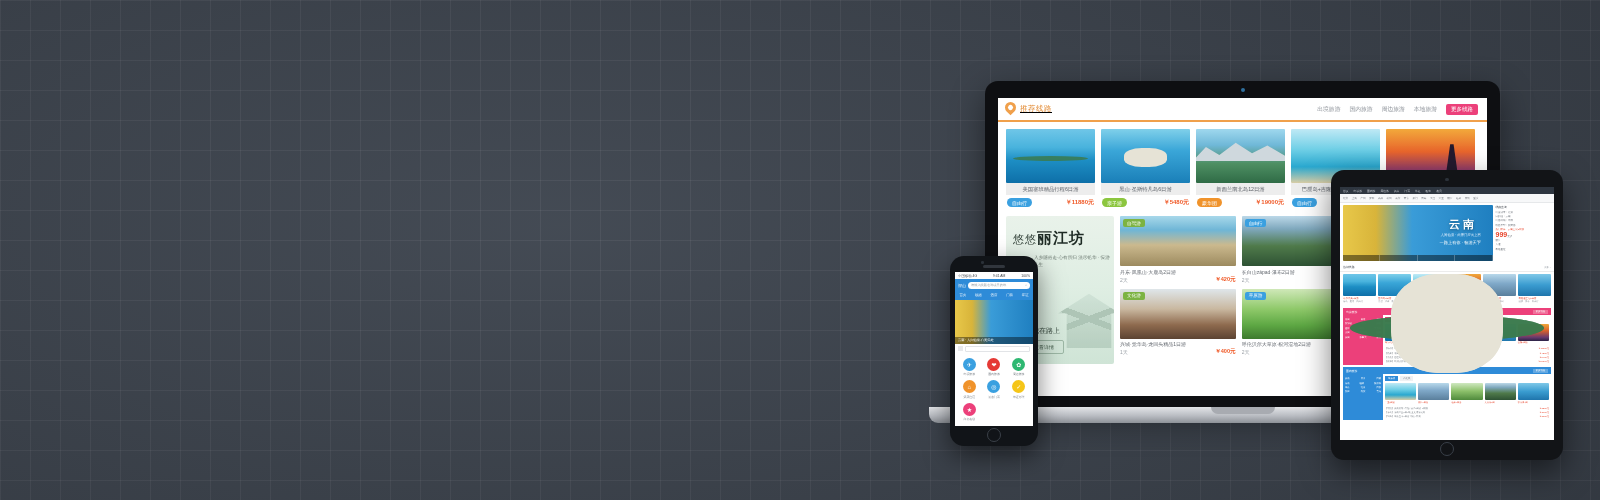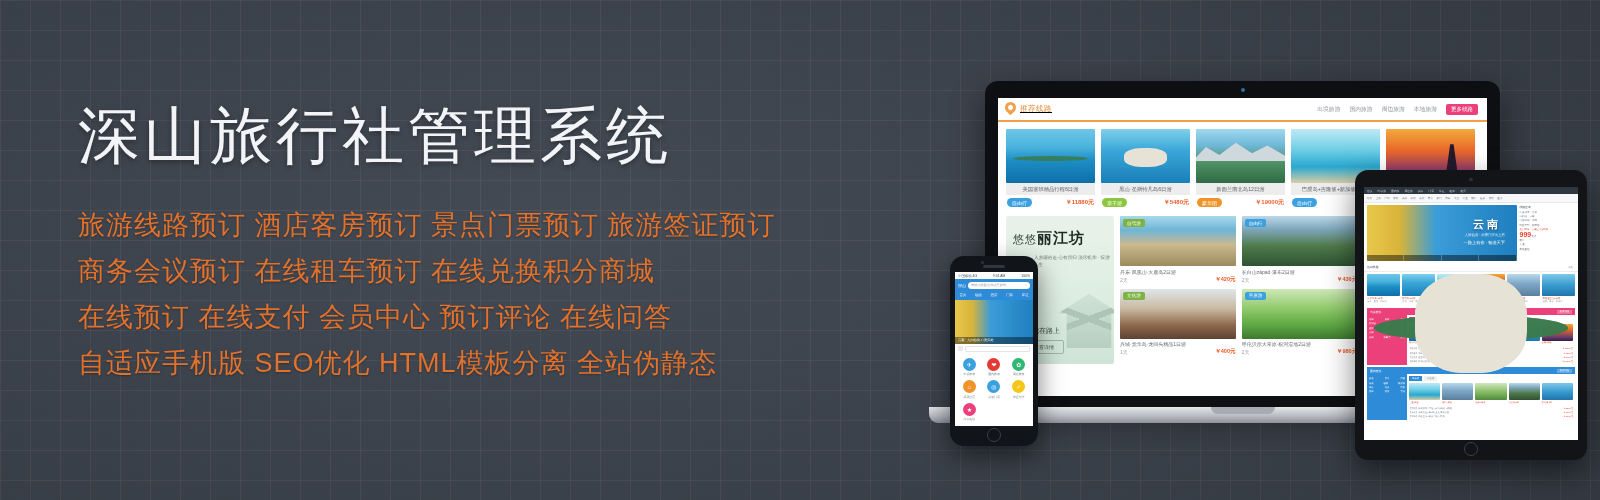--- a/index.html
+++ b/index.html
@@ -216,21 +216,21 @@
   .ph-ic .circ {
     width: 13px; height: 13px; border-radius: 50%;
     display: flex; align-items: center; justify-content: center;
     color: #fff; font-size: 6px;
   }
   .ph-ic span { font-size: 2.9px; color: #767c83; }
   .ph-more { text-align: center; font-size: 3.2px; color: #8a9099; padding: 2px 0 0 0; }
 
   
   #tablet {
-    position: absolute; left: 455px; top: 110px; width: 232px; height: 290px;
+    position: absolute; left: 431px; top: 110px; width: 232px; height: 290px;
     background: #121417; border-radius: 13px;
     box-shadow: 0 12px 30px rgba(0,0,0,.5);
     padding: 17px 9px 20px 9px;
     z-index: 6;
   }
   #tablet-cam { position: absolute; left: 50%; top: 7.5px; margin-left: -2px; width: 3.6px; height: 3.6px; border-radius: 50%; background: #2c323a; }
   #tablet-home { position: absolute; left: 50%; bottom: 4px; margin-left: -7px; width: 14px; height: 14px; border-radius: 50%; border: 1px solid #394049; }
   #tablet-screen { width: 100%; height: 100%; background: #fff; overflow: hidden; font-size: 3px; }
   .tb-top { background: #2e3640; display: flex; gap: 5px; padding: 1.5px 3px; }
   .tb-top span { font-size: 2.8px; color: #c9ced4; }
@@ -300,29 +300,20 @@
   .ph-city { background: linear-gradient(#b8d8ea 0%, #7fa8c8 44%, #5a7f9c 100%); }
   .ph-green { background: linear-gradient(#cfe8c0 0%, #8cc06a 48%, #4f8a3c 100%); }
 </style>
 </head>
 <body>
 
 <div id="banner">
   <div id="grid-overlay"></div>
   <div id="vignette"></div>
 
-  <div id="text-block">
-    <div id="page-title">深山旅行社管理系统</div>
-    <div id="feature-list">
-      <div class="feature-line">旅游线路预订    酒店客房预订    景点门票预订    旅游签证预订</div>
-      <div class="feature-line">商务会议预订  在线租车预订  在线兑换积分商城</div>
-      <div class="feature-line">在线预订    在线支付    会员中心    预订评论    在线问答</div>
-      <div class="feature-line">自适应手机版    SEO优化    HTML模板分离    全站伪静态</div>
-    </div>
-  </div>
 
   <div id="devices">
 
     <div id="laptop">
       <div id="laptop-lid">
         <div id="laptop-cam"></div>
         <div id="laptop-screen">
 
           <div class="lp-sec-head">
             <div class="lp-sec-title">

